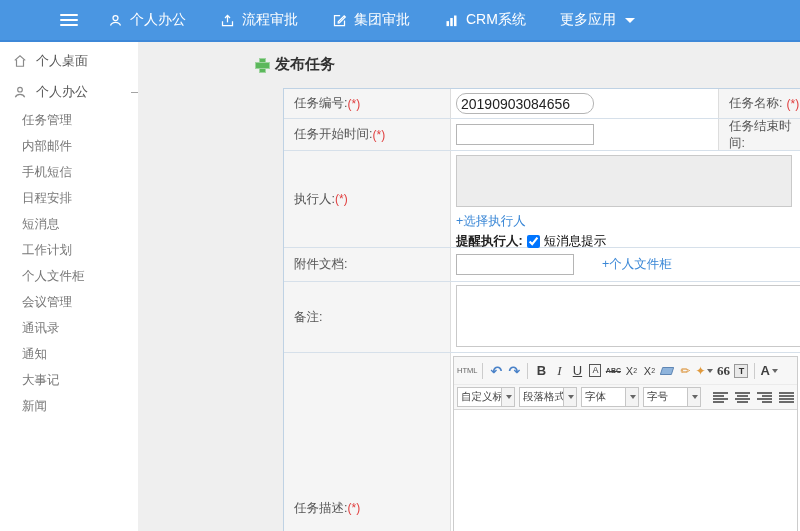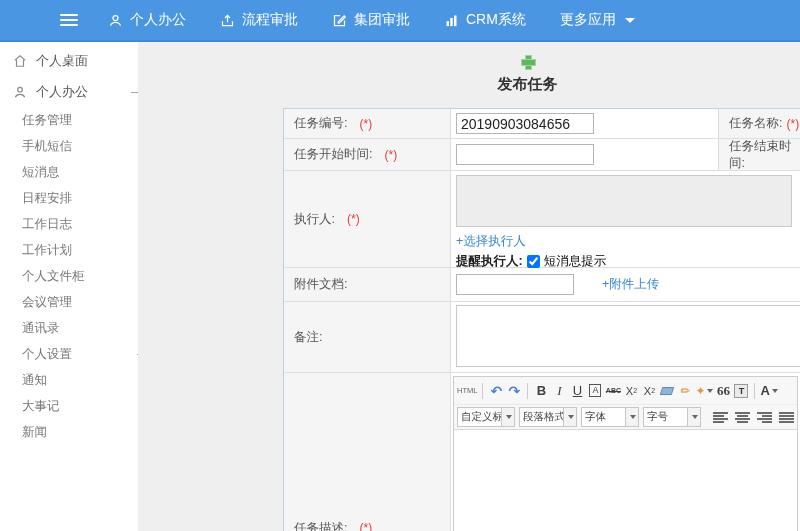--- a/index.html
+++ b/index.html
@@ -27,35 +27,35 @@
   .side-top .grow { flex:1; }
   .collapse-glyph { color:#999; font-size:13px; }
   .sicon svg { display:block; }
   .sub-item { height:26px; display:flex; align-items:center; padding:0 14px 0 22px;
     font-size:12.5px; color:#777; cursor:pointer; }
   .sub-item .grow { flex:1; }
 
   
   .content { position:absolute; left:138px; top:42px; width:662px; height:489px;
     background:#efefef; overflow:hidden; }
-  .title-row { margin:13px 0 0 117px; display:flex; align-items:center; gap:7px;flex-direction:column; }
+  .title-row { margin:13px 0 0 117px; display:flex; align-items:center; gap:7px; }
   .plus-icon { position:relative; width:13px; height:13px; }
   .plus-icon::before, .plus-icon::after { content:""; position:absolute; background:#5cb85c;
     border:1px solid #9fd49f; }
   .plus-icon::before { left:4px; top:0; width:5px; height:13px; }
   .plus-icon::after { left:0; top:4px; width:13px; height:5px; }
   .page-title { font-size:15px; font-weight:bold; color:#333; }
 
   
   .ftable { margin:14px 0 0 145px; width:530px; background:#fff;
     border:1px solid #bfd2e4; }
   .frow { display:flex; border-bottom:1px solid #d6e0ea; }
   .frow:last-child { border-bottom:none; }
   .flabel { width:167px; flex:0 0 167px; background:#f5f5f5; border-right:1px solid #dddddd;
-    display:flex; align-items:center; gap:12px; padding-left:10px; font-size:12.5px; color:#555; }
+    display:flex; align-items:center; gap:0; padding-left:10px; font-size:12.5px; color:#555; }
   .req { color:#e03e3e; font-style:normal; font-size:12px; }
   .ffield { width:268px; flex:0 0 268px; border-right:1px solid #dddddd;
     display:flex; align-items:center; padding-left:5px; }
   .flabel2 { flex:1; background:#f5f5f5; display:flex; align-items:center; gap:4px;
     padding-left:10px; font-size:12.5px; color:#555; }
   .ffull { flex:1; padding-left:5px; }
   .txt-input { height:21px; border:1px solid #b5b5b5; font-size:14px; padding:0 4px;
     font-family:"Liberation Sans","DejaVu Sans",sans-serif; color:#222; background:#fff; }
   .row-h1 { height:30px; } .row-h2 { height:32px; } .row-h3 { height:97px; }
   .row-h4 { height:34px; } .row-h5 { height:71px; } .row-h6 { height:310px; }
@@ -188,47 +188,43 @@
         </svg>
     </span>
     <span class="grow">个人办公</span>
     <span class="collapse-glyph">—</span>
   </div>
   <div>
     <div class="sub-item">
         <span class="grow">任务管理</span>
       </div>
     <div class="sub-item">
+        <span class="grow">内部邮件</span>
+      </div>
+    <div class="sub-item">
         <span class="grow">手机短信</span>
       </div>
     <div class="sub-item">
+        <span class="grow">日程安排</span>
+      </div>
+    <div class="sub-item">
         <span class="grow">短消息</span>
       </div>
     <div class="sub-item">
-        <span class="grow">日程安排</span>
-      </div>
-    <div class="sub-item">
-        <span class="grow">工作日志</span>
-      </div>
-    <div class="sub-item">
         <span class="grow">工作计划</span>
       </div>
     <div class="sub-item">
         <span class="grow">个人文件柜</span>
       </div>
     <div class="sub-item">
         <span class="grow">会议管理</span>
       </div>
     <div class="sub-item">
         <span class="grow">通讯录</span>
       </div>
-    <div class="sub-item">
-      <span class="grow">个人设置</span>
-      <span class="collapse-glyph">+</span>
-    </div>
     <div class="sub-item">
         <span class="grow">通知</span>
       </div>
     <div class="sub-item">
         <span class="grow">大事记</span>
       </div>
     <div class="sub-item">
         <span class="grow">新闻</span>
       </div>
   </div>
@@ -241,21 +237,21 @@
   </div>
 
   <div class="ftable">
 
     <div class="frow row-h1">
       <div class="flabel">
         <span>任务编号:</span>
         <em class="req">(*)</em>
       </div>
       <div class="ffield">
-        <input class="txt-input" style="width: 138px;" value="20190903084656">
+        <input class="txt-input" style="width: 138px; border-radius: 10px;" value="20190903084656">
       </div>
       <div class="flabel2">
         <span>任务名称:</span>
         <em class="req">(*)</em>
       </div>
     </div>
 
     <div class="frow row-h2">
       <div class="flabel">
         <span>任务开始时间:</span>
@@ -285,21 +281,21 @@
         </div>
       </div>
     </div>
 
     <div class="frow row-h4">
       <div class="flabel">
         <span>附件文档:</span>
       </div>
       <div class="ffull" style="display:flex;align-items:center">
         <input class="txt-input attach-input" style="">
-        <a href="#" class="blue-link attach-link">+附件上传</a>
+        <a href="#" class="blue-link attach-link">+个人文件柜</a>
       </div>
     </div>
 
     <div class="frow row-h5">
       <div class="flabel">
         <span>备注:</span>
       </div>
       <div class="ffull remark-cell">
         <textarea class="remark-box" style=""></textarea>
       </div>

